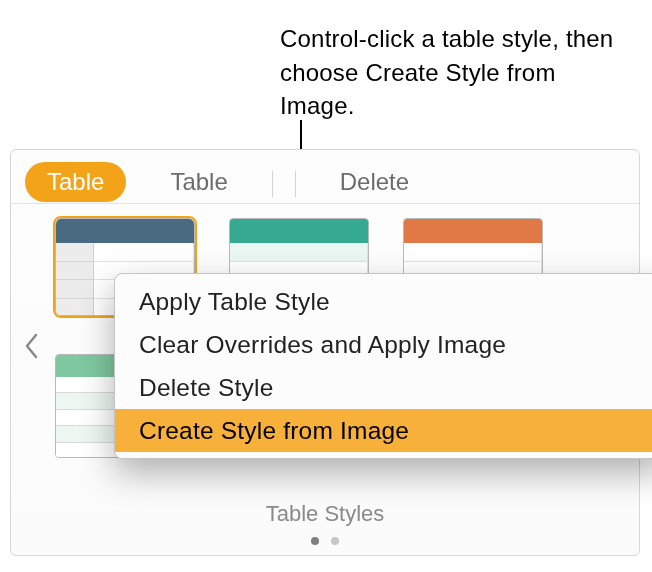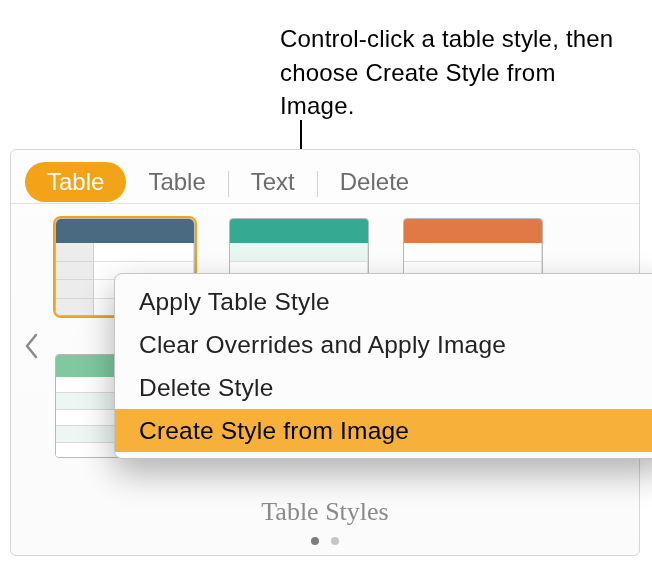--- a/index.html
+++ b/index.html
@@ -42,20 +42,21 @@
       border: 1px solid #d7d7d7;
       border-radius: 6px;
     }
     
     .tabbar {
       display: flex;
       align-items: center;
       height: 54px;
       border-bottom: 1px solid #e3e3e3;
       padding: 10px 14px 0 14px;
+      gap: 22px;
     }
     .tab {
       font-size: 24px;
       color: #6c6c6c;
       padding: 4px 22px;
       border-radius: 20px;
       cursor: pointer;
       line-height: 32px;
     }
     .tab.selected {
@@ -136,36 +137,35 @@
       white-space: nowrap;
     }
     .menu-item.highlight {
       background: #f7b03a;
       color: #000;
     }
     
     .bg-text {
       position: absolute;
       bottom: 28px; left: 50%; transform: translateX(-50%);
-      font-size: 26px; color: #8a8a8a; font-family: Liberation Serif, serif;
+      font-size: 22px; color: #8a8a8a;
     }
   </style>
 </head>
 <body>
 
 <div class="callout">Control-click a table style, then choose Create Style from Image.</div>
 <div class="callout-line"></div>
 
 <div class="panel">
 
   <div class="tabbar">
     <div class="tab selected">Table</div>
     <div class="tab">Table</div>
     <div class="tab-sep"></div>
-    <div class="tab">Text</div>
     <div class="tab-sep"></div>
     <div class="tab">Delete</div>
   </div>
 
   <div class="styles-area">
 
     <div class="left-chevron">
       <svg width="14" height="26" viewBox="0 0 14 26">
         <path d="M12 2 L3 13 L12 24" fill="none" stroke="#8a8a8a" stroke-width="2.5" stroke-linecap="round" stroke-linejoin="round"></path>
       </svg>

